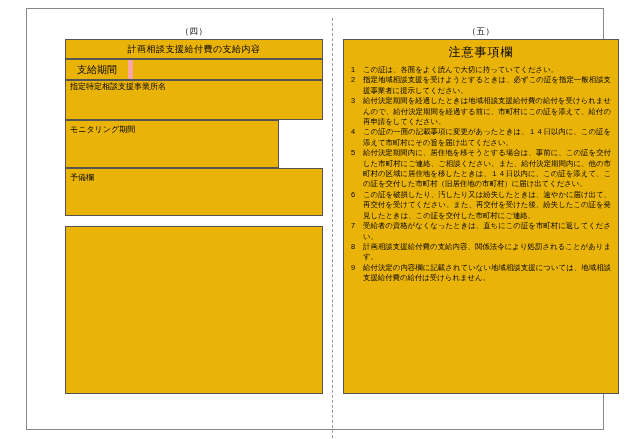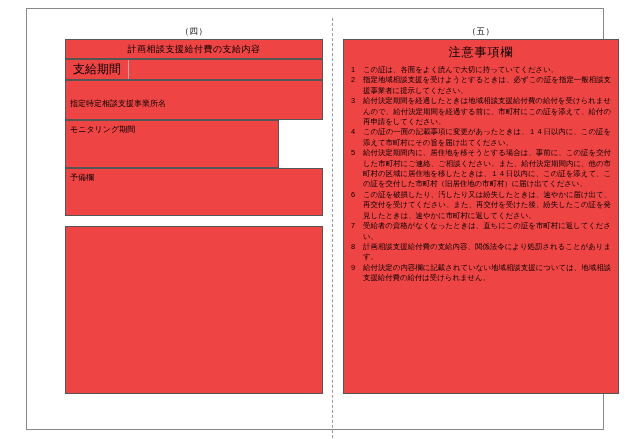--- a/index.html
+++ b/index.html
@@ -59,21 +59,21 @@
   .panel-head {
     text-align: center;
     font-size: 8.5px;
     line-height: 12px;
     height: 13px;
     letter-spacing: 0.5px;
   }
   .box {
     border: 1px solid #555;
     box-sizing: border-box;
-    background: #ef4444;
+    background: #eab308;
   }
   .title-box {
     position: absolute;
     left: 0;
     top: 14px;
     width: 258px;
     height: 20px;
     display: flex;
     align-items: center;
     justify-content: center;
@@ -84,42 +84,42 @@
     position: absolute;
     left: 0;
     top: 34px;
     width: 258px;
     height: 21px;
     display: flex;
     align-items: stretch;
   }
   .period-label {
     width: 62px;
-    border-right: 1px solid #fca5a5;
+    border-right: 5px solid #fca5a5;
     display: flex;
     align-items: center;
     justify-content: center;
-    font-size: 12px;
+    font-size: 10px;
   }
   .period-value {
     flex: 1;
     display: flex;
     align-items: center;
     justify-content: center;
     font-size: 8px;
     letter-spacing: 1px;
     margin-top: 48px;
   }
   .office-box {
     position: absolute;
     left: 0;
     top: 55px;
     width: 258px;
     height: 40px;
-    padding: 17px 4px;
+    padding: 0 4px;
     font-size: 8px;
   }
   .monitor-box {
     position: absolute;
     left: 0;
     top: 95px;
     width: 214px;
     height: 48px;
     padding: 3px 4px;
     font-size: 8px;
@@ -228,21 +228,21 @@
           <div class="note-item">
             <div class="note-num">4</div>
             <div class="note-text">この証の一面の記載事項に変更があったときは、１４日以内に、この証を添えて市町村にその旨を届け出てください。</div>
           </div>
           <div class="note-item">
             <div class="note-num">5</div>
             <div class="note-text">給付決定期間内に、居住地を移そうとする場合は、事前に、この証を交付した市町村にご連絡、ご相談ください。また、給付決定期間内に、他の市町村の区域に居住地を移したときは、１４日以内に、この証を添えて、この証を交付した市町村（旧居住地の市町村）に届け出てください。</div>
           </div>
           <div class="note-item">
             <div class="note-num">6</div>
-            <div class="note-text">この証を破損したり、汚したり又は紛失したときは、速やかに届け出て、再交付を受けてください。また、再交付を受けた後、紛失したこの証を発見したときは、速やかに市町村に返してください。</div>
+            <div class="note-text">この証を破損したり、汚したり又は紛失したときは、速やかに届け出て、再交付を受けてください。また、再交付を受けた後、紛失したこの証を発見したときは、この証を交付した市町村にご連絡。</div>
           </div>
           <div class="note-item">
             <div class="note-num">7</div>
             <div class="note-text">受給者の資格がなくなったときは、直ちにこの証を市町村に返してください。</div>
           </div>
           <div class="note-item">
             <div class="note-num">8</div>
             <div class="note-text">計画相談支援給付費の支給内容、関係法令により処罰されることがあります。</div>
           </div>
           <div class="note-item">

